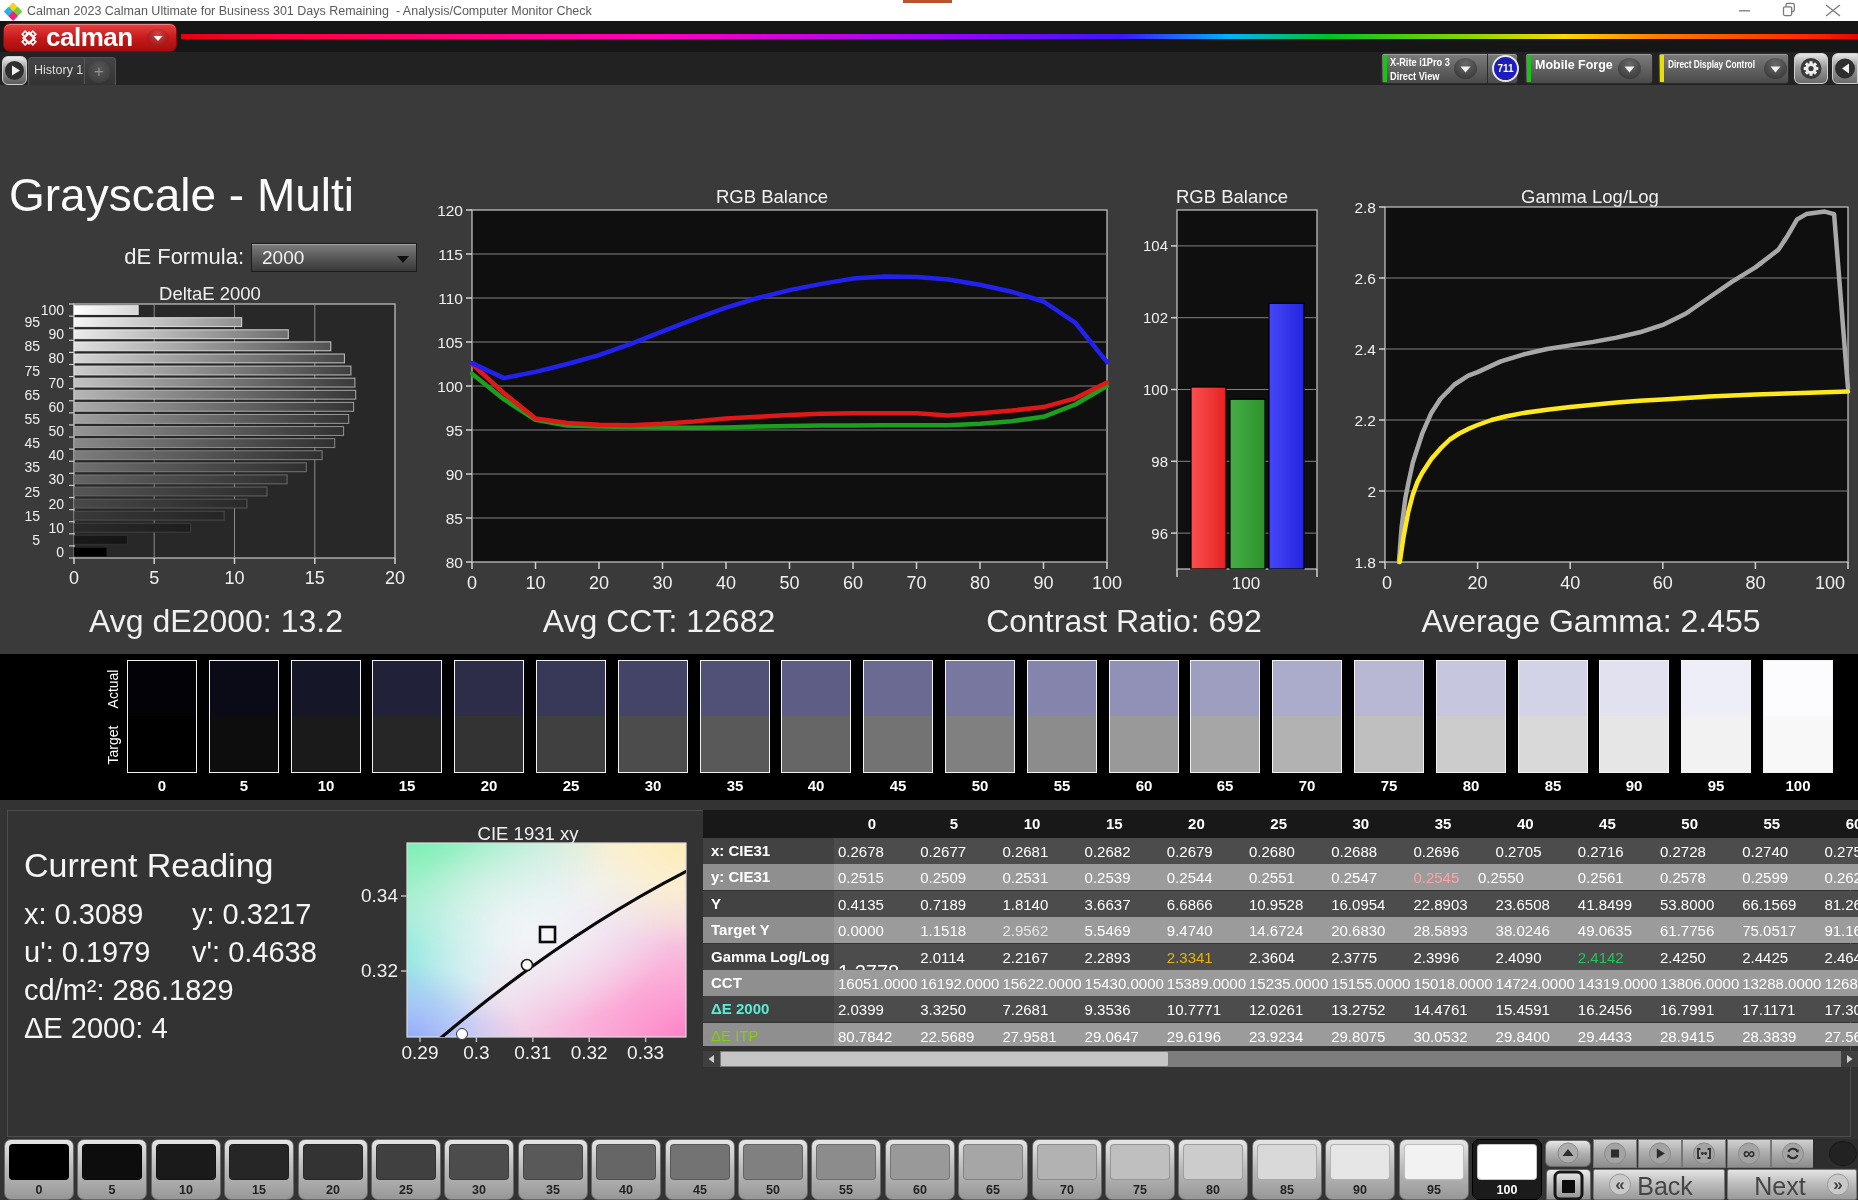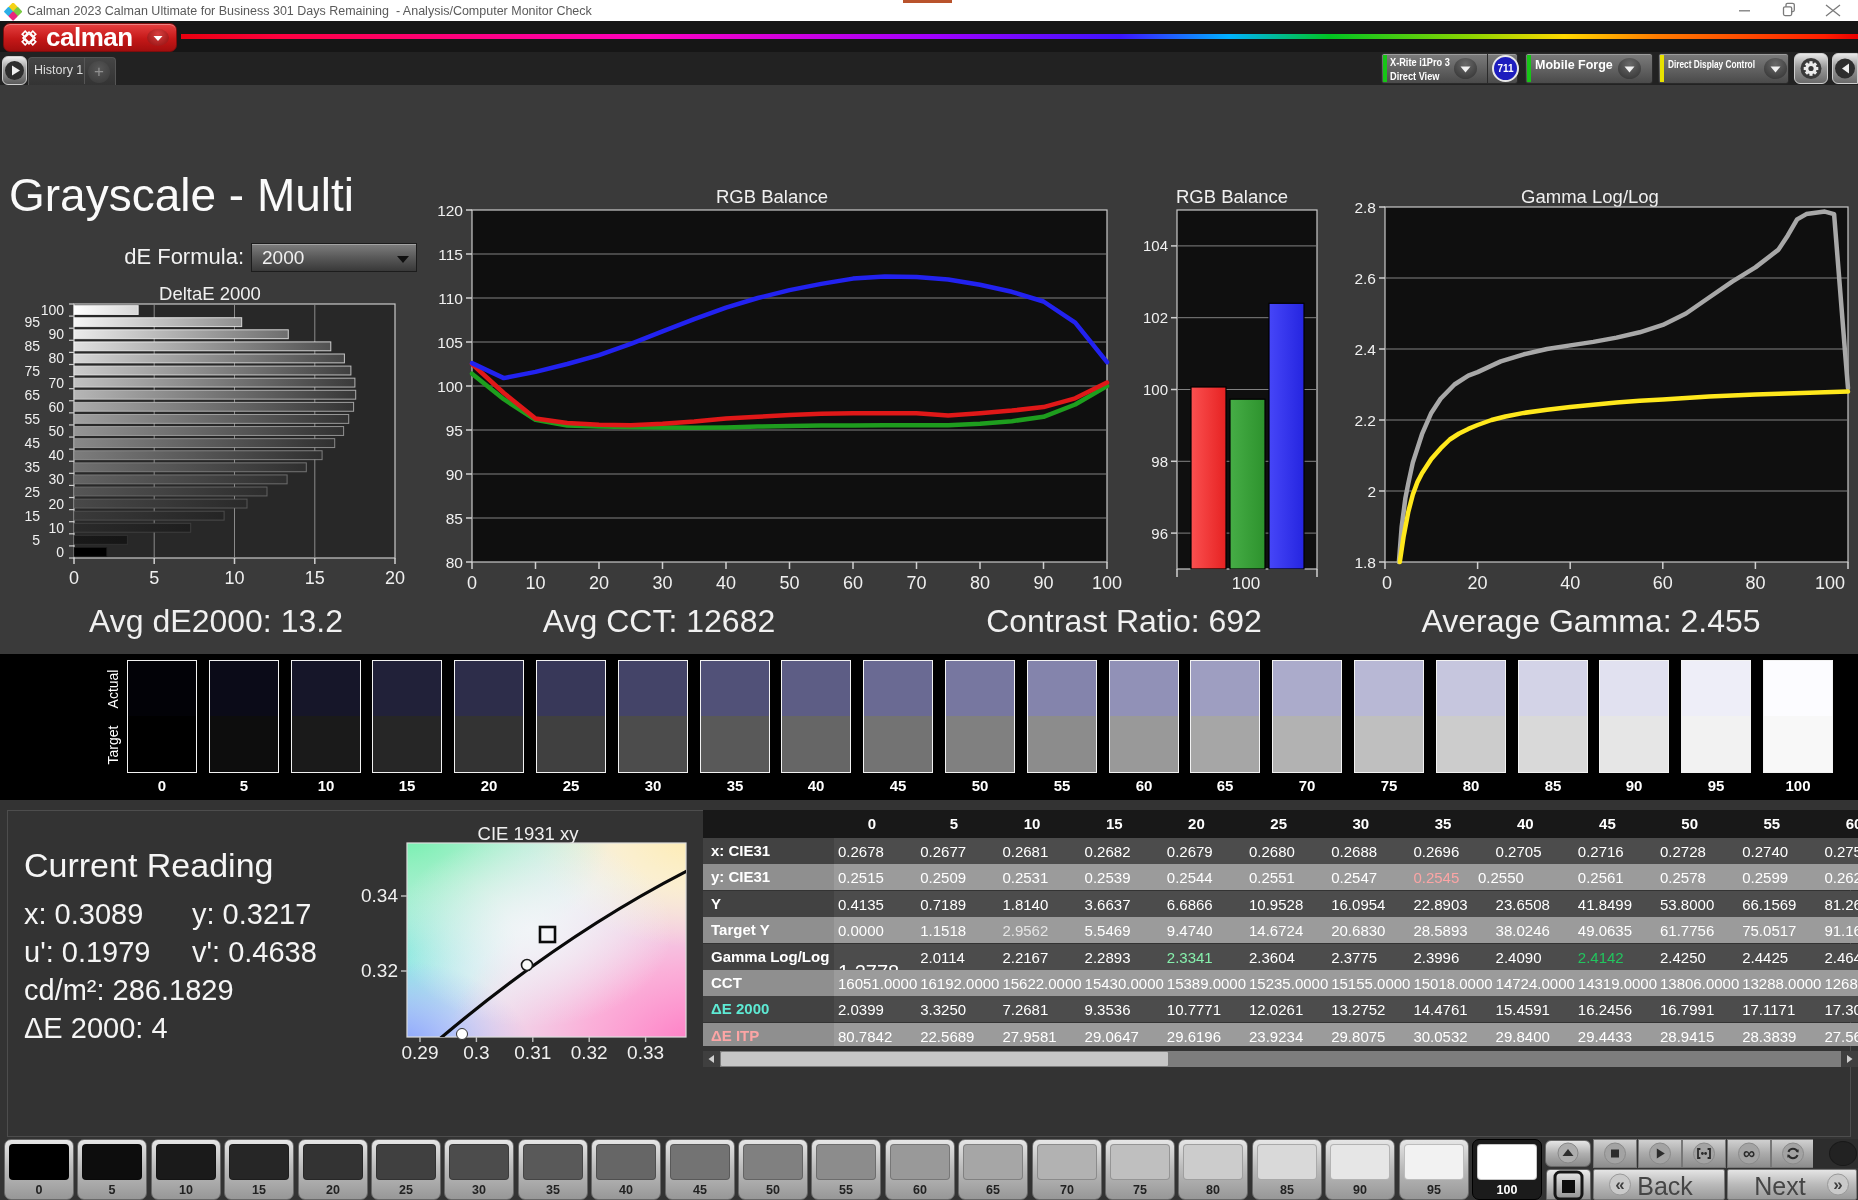--- a/index.html
+++ b/index.html
@@ -651,21 +651,21 @@
 <div style="position:absolute;left:957.0px;top:112px;font-size:15px;color:#fff">61.7756</div>
 <div style="position:absolute;left:1039.2px;top:112px;font-size:15px;color:#fff">75.0517</div>
 <div style="position:absolute;left:1121.4px;top:112px;font-size:15px;color:#fff">91.1620</div>
 <div style="position:absolute;left:0;top:134px;width:1200px;height:26.4px;background:#4c4c4c"></div>
 <div style="position:absolute;left:0;top:134px;width:131.0px;height:26.4px;background:#424242"></div>
 <div style="position:absolute;left:8px;top:138px;font-size:15px;font-weight:bold;color:#fff">Gamma Log/Log</div>
 <div style="position:absolute;left:135.0px;top:151px;font-size:20px;color:#fff">1.2778</div>
 <div style="position:absolute;left:217.2px;top:139px;font-size:15px;color:#fff">2.0114</div>
 <div style="position:absolute;left:299.4px;top:139px;font-size:15px;color:#fff">2.2167</div>
 <div style="position:absolute;left:381.6px;top:139px;font-size:15px;color:#fff">2.2893</div>
-<div style="position:absolute;left:463.8px;top:139px;font-size:15px;color:#86efac">2.3341</div>
+<div style="position:absolute;left:463.8px;top:139px;font-size:15px;color:#eab308">2.3341</div>
 <div style="position:absolute;left:546.0px;top:139px;font-size:15px;color:#fff">2.3604</div>
 <div style="position:absolute;left:628.2px;top:139px;font-size:15px;color:#fff">2.3775</div>
 <div style="position:absolute;left:710.4px;top:139px;font-size:15px;color:#fff">2.3996</div>
 <div style="position:absolute;left:792.6px;top:139px;font-size:15px;color:#fff">2.4090</div>
 <div style="position:absolute;left:874.8px;top:139px;font-size:15px;color:#22c55e">2.4142</div>
 <div style="position:absolute;left:957.0px;top:139px;font-size:15px;color:#fff">2.4250</div>
 <div style="position:absolute;left:1039.2px;top:139px;font-size:15px;color:#fff">2.4425</div>
 <div style="position:absolute;left:1121.4px;top:139px;font-size:15px;color:#fff">2.4645</div>
 <div style="position:absolute;left:0;top:160px;width:1200px;height:26.4px;background:#9b9b9b"></div>
 <div style="position:absolute;left:0;top:160px;width:131.0px;height:26.4px;background:#8f8f8f"></div>
@@ -694,21 +694,21 @@
 <div style="position:absolute;left:546.0px;top:191px;font-size:15px;color:#fff">12.0261</div>
 <div style="position:absolute;left:628.2px;top:191px;font-size:15px;color:#fff">13.2752</div>
 <div style="position:absolute;left:710.4px;top:191px;font-size:15px;color:#fff">14.4761</div>
 <div style="position:absolute;left:792.6px;top:191px;font-size:15px;color:#fff">15.4591</div>
 <div style="position:absolute;left:874.8px;top:191px;font-size:15px;color:#fff">16.2456</div>
 <div style="position:absolute;left:957.0px;top:191px;font-size:15px;color:#fff">16.7991</div>
 <div style="position:absolute;left:1039.2px;top:191px;font-size:15px;color:#fff">17.1171</div>
 <div style="position:absolute;left:1121.4px;top:191px;font-size:15px;color:#fff">17.3090</div>
 <div style="position:absolute;left:0;top:213px;width:1200px;height:26.4px;background:#9b9b9b"></div>
 <div style="position:absolute;left:0;top:213px;width:131.0px;height:26.4px;background:#8f8f8f"></div>
-<div style="position:absolute;left:8px;top:217px;font-size:15px;font-weight:bold;color:#fca5a5">ΔE ITP</div>
+<div style="position:absolute;left:8px;top:217px;font-size:15px;font-weight:normal;color:#84cc16">ΔE ITP</div>
 <div style="position:absolute;left:135.0px;top:218px;font-size:15px;color:#fff">80.7842</div>
 <div style="position:absolute;left:217.2px;top:218px;font-size:15px;color:#fff">22.5689</div>
 <div style="position:absolute;left:299.4px;top:218px;font-size:15px;color:#fff">27.9581</div>
 <div style="position:absolute;left:381.6px;top:218px;font-size:15px;color:#fff">29.0647</div>
 <div style="position:absolute;left:463.8px;top:218px;font-size:15px;color:#fff">29.6196</div>
 <div style="position:absolute;left:546.0px;top:218px;font-size:15px;color:#fff">23.9234</div>
 <div style="position:absolute;left:628.2px;top:218px;font-size:15px;color:#fff">29.8075</div>
 <div style="position:absolute;left:710.4px;top:218px;font-size:15px;color:#fff">30.0532</div>
 <div style="position:absolute;left:792.6px;top:218px;font-size:15px;color:#fff">29.8400</div>
 <div style="position:absolute;left:874.8px;top:218px;font-size:15px;color:#fff">29.4433</div>

